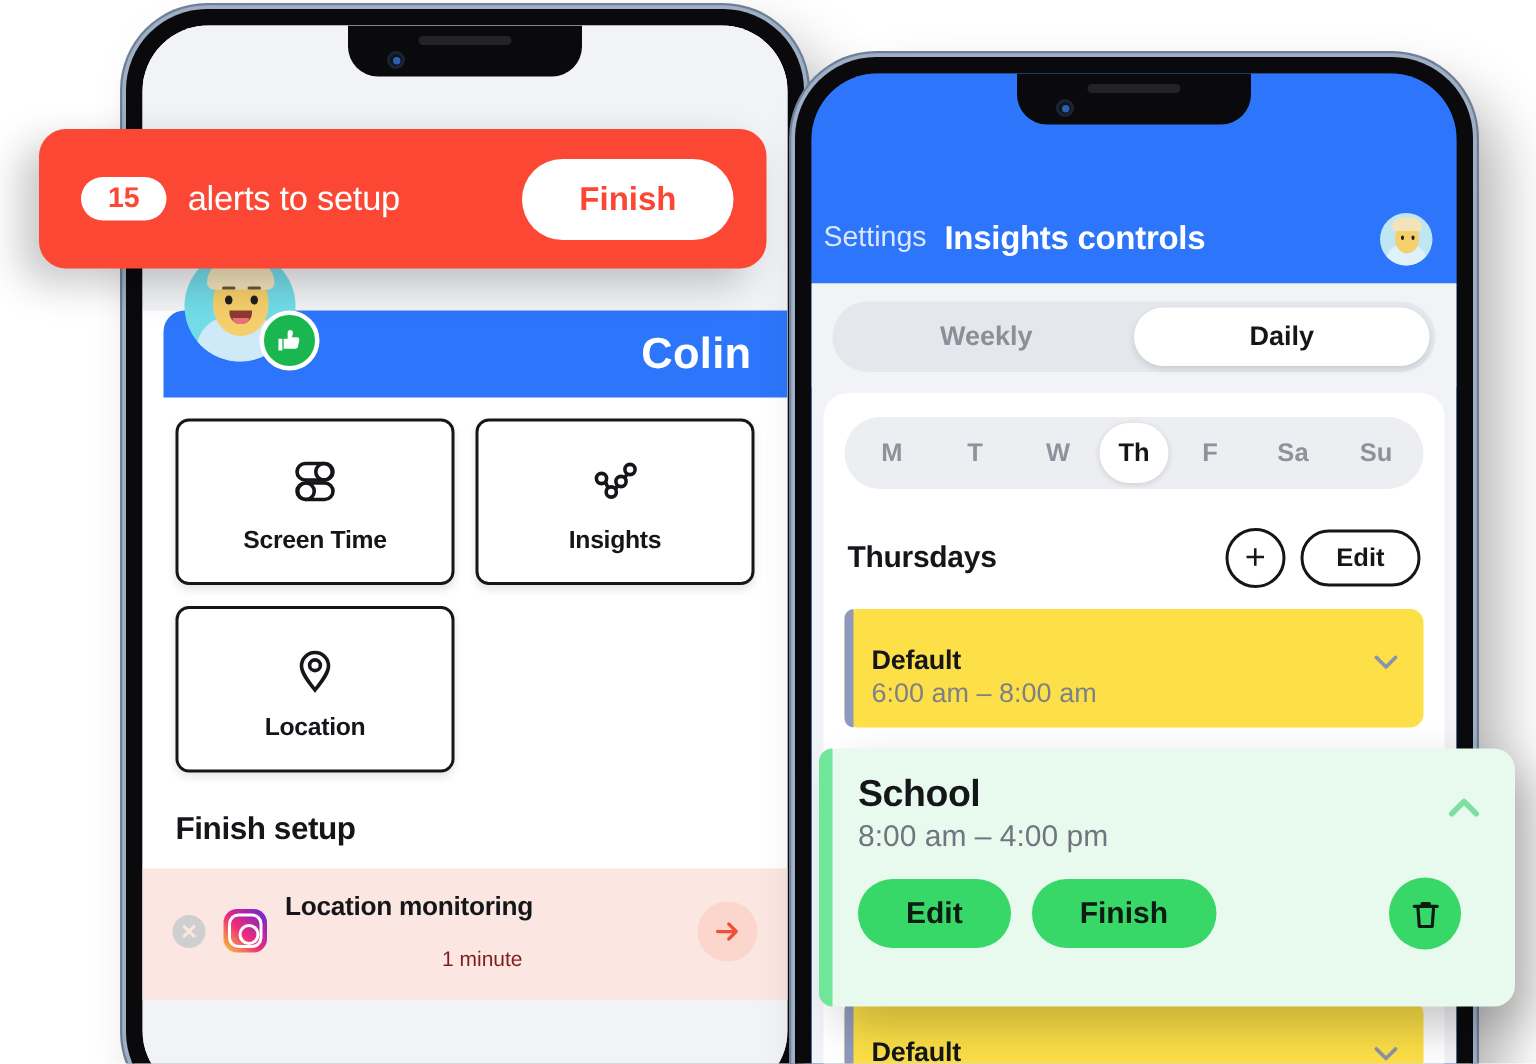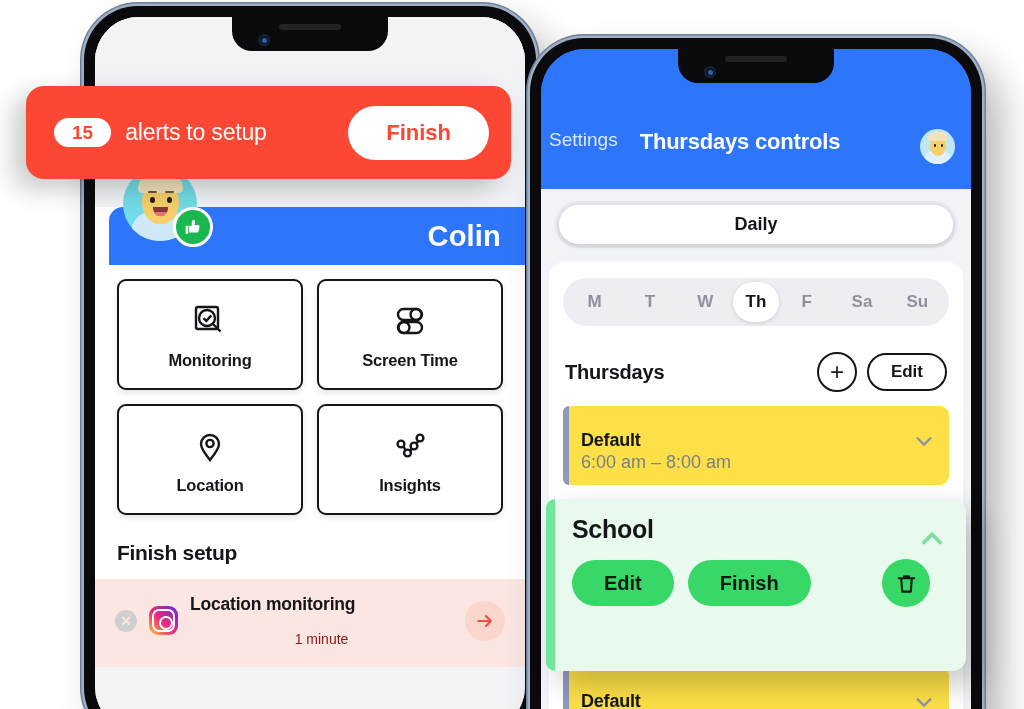--- a/index.html
+++ b/index.html
@@ -145,22 +145,22 @@
     border-radius: 999px; padding: 16px 38px; line-height: 1;
   }
 
   
   #phone-right { left: 530px; top: 38px; width: 452px; height: 736px; }
   #phone-right .notch { width: 156px; height: 34px; }
   #phone-right .screen { background: #2d76fb; }
 
   .r-statusbar { height: 80px; background: #2d76fb; }
   .r-navbar {
-    height: 60px; background: #2d76fb; display: flex; align-items: flex-start;
-    padding: 0 16px 0 8px; gap: 10px;
+    height: 60px; background: #2d76fb; display: flex; align-items: center;
+    padding: 0 16px 0 8px; 
   }
   .nav-back { color: #dbe7ff; font-size: 19px; }
   .nav-title { color: #fff; font-size: 22px; font-weight: 700; flex: 1 1 auto; text-align: left; margin-left: 12px; letter-spacing: -.2px;}
   .nav-avatar {
     width: 35px; height: 35px; border-radius: 50%; background: #bfe7f2;
     position: relative; overflow: hidden; flex: 0 0 auto;
   }
   .nav-avatar .s { position:absolute; left:4px; bottom:-2px; width:27px; height:16px; border-radius:11px 11px 0 0; background:#dff1fa;}
   .nav-avatar .f { position:absolute; left:10px; top:7px; width:16px; height:20px; border-radius:8px/10px; background:#f5cf6b;}
   .nav-avatar .h { position:absolute; left:8px; top:3px; width:20px; height:9px; border-radius:10px 10px 3px 3px; background:#f2e3bb;}
@@ -211,21 +211,21 @@
     content: ""; position: absolute; left: 0; top: 0; bottom: 0; width: 6px;
     background: #9098be; border-radius: 9px 0 0 9px;
   }
   .slot-name { font-size: 18px; font-weight: 700; color: #15161a; letter-spacing: -.2px;}
   .slot-time { font-size: 18px; color: #7b8089; margin-top: 1px; }
   .chev { margin-left: auto; width: 22px; height: 22px; }
   .chev svg { width: 22px; height: 22px; stroke: #8d93a8; fill: none; stroke-width: 2.6; }
 
   
   #school-card {
-    position: absolute; left: 546px; top: 499px; width: 420px; height: 172px;
+    position: absolute; left: 546px; top: 499px; width: 464px; height: 172px;
     background: #e8faee; border-radius: 14px; z-index: 60;
     box-shadow: 14px 14px 30px rgba(0,0,0,.22);
     padding: 16px 36px 0 26px;
   }
   #school-card::before {
     content: ""; position: absolute; left: 0; top: 0; bottom: 0; width: 9px;
     background: #6fe69a; border-radius: 14px 0 0 14px;
   }
   .school-name { font-size: 25px; font-weight: 700; color: #15161a; letter-spacing: -.3px;}
   .school-time { font-size: 20px; color: #6f7680; margin-top: 3px; }
@@ -275,65 +275,54 @@
           <div class="thumb-badge">
             <svg viewBox="0 0 24 24" aria-hidden="true">
                 <path d="M7 10h3V5.5a2 2 0 0 1 4 0c0 1.7-.6 2.7-1 3.5h4.2c1.1 0 1.9 1 1.7 2l-1 5c-.2 1-1 1.7-2 1.7H7zM3 10h3v9H3z"></path>
               </svg>
           </div>
         </div>
 
         <div class="l-body">
           <div class="tile-grid">
 
-            <div class="tile">
-              <span class="tile-ico">
-                <svg viewBox="0 0 40 40" width="40" height="40">
-                  <path d="M8 6h18a2 2 0 0 1 2 2v18a2 2 0 0 1-2 2H8a2 2 0 0 1-2-2V8a2 2 0 0 1 2-2z"></path>
-                  <circle cx="17" cy="17" r="8"></circle>
-                  <path d="M13.5 17.2l2.8 2.8 5-5.6"></path>
-                  <path d="M23 23l7.5 7.5"></path>
-                </svg>
-              </span>
-              <span class="tile-label">Monitoring</span>
-            </div>
 
             <div class="tile">
               <span class="tile-ico">
                 <svg viewBox="0 0 40 40" width="40" height="40">
                   <rect x="8" y="8" width="24" height="11" rx="5.5"></rect>
                   <circle cx="26" cy="13.5" r="5.5"></circle>
                   <rect x="8" y="21" width="24" height="11" rx="5.5"></rect>
                   <circle cx="14" cy="26.5" r="5.5"></circle>
                 </svg>
               </span>
               <span class="tile-label">Screen Time</span>
-            </div>
-
-            <div class="tile">
-              <span class="tile-ico">
-                <svg viewBox="0 0 40 40" width="40" height="40">
-                  <path d="M20 34c6-7.5 9-12 9-16a9 9 0 0 0-18 0c0 4 3 8.5 9 16z"></path>
-                  <circle cx="20" cy="17.5" r="3.6"></circle>
-                </svg>
-              </span>
-              <span class="tile-label">Location</span>
             </div>
 
             <div class="tile">
               <span class="tile-ico">
                 <svg viewBox="0 0 40 40" width="40" height="40">
                   <circle cx="11" cy="18" r="3.4"></circle>
                   <circle cx="17.5" cy="27" r="3.4"></circle>
                   <circle cx="24" cy="20" r="3.4"></circle>
                   <circle cx="30" cy="12" r="3.4"></circle>
                   <path d="M13.6 20.2l1.8 4.2M20 25.6l1.9-3.1M26.3 17.9l1.6-2.6"></path>
                 </svg>
               </span>
               <span class="tile-label">Insights</span>
+            </div>
+
+            <div class="tile">
+              <span class="tile-ico">
+                <svg viewBox="0 0 40 40" width="40" height="40">
+                  <path d="M20 34c6-7.5 9-12 9-16a9 9 0 0 0-18 0c0 4 3 8.5 9 16z"></path>
+                  <circle cx="20" cy="17.5" r="3.6"></circle>
+                </svg>
+              </span>
+              <span class="tile-label">Location</span>
             </div>
 
           </div>
 
           <div class="finish-title">Finish setup</div>
 
           <div class="setup-row">
             <span class="dismiss-ico">✕</span>
             <span class="ig-ico"></span>
             <span class="setup-text">
@@ -363,33 +352,34 @@
       <div class="notch">
         <div class="speaker"></div>
         <div class="cam"></div>
       </div>
 
       <div style="height:100%">
         <div class="r-statusbar"></div>
 
         <div class="r-navbar">
           <span class="nav-back">Settings</span>
-          <span class="nav-title">Thursdays controls</span>
+          <span class="nav-title">Insights controls</span>
           <span class="nav-avatar">
             <span class="s"></span>
             <span class="f"></span>
             <span class="h"></span>
             <span class="e l"></span>
             <span class="e r"></span>
           </span>
         </div>
 
         <div class="r-body">
           <div class="seg-wrap">
             <div class="segmented">
+              <span class="seg">Weekly</span>
               <span class="seg active">Daily</span>
             </div>
           </div>
 
           <div class="r-card">
             <div class="days">
               <span class="day">M</span>
               <span class="day">T</span>
               <span class="day">W</span>
               <span class="day active">Th</span>
@@ -427,20 +417,21 @@
               </span>
             </div>
           </div>
         </div>
       </div>
     </div>
   </div>
 
   <div id="school-card">
     <div class="school-name">School</div>
+    <div class="school-time">8:00 am – 4:00 pm</div>
     <span class="chev-up">
       <svg viewBox="0 0 24 24">
           <path d="M5 15l7-7 7 7" stroke-linecap="round" stroke-linejoin="round"></path>
         </svg>
     </span>
     <div class="school-actions">
       <span class="green-btn">Edit</span>
       <span class="green-btn">Finish</span>
       <span class="trash-btn">
         <svg viewBox="0 0 24 24">

